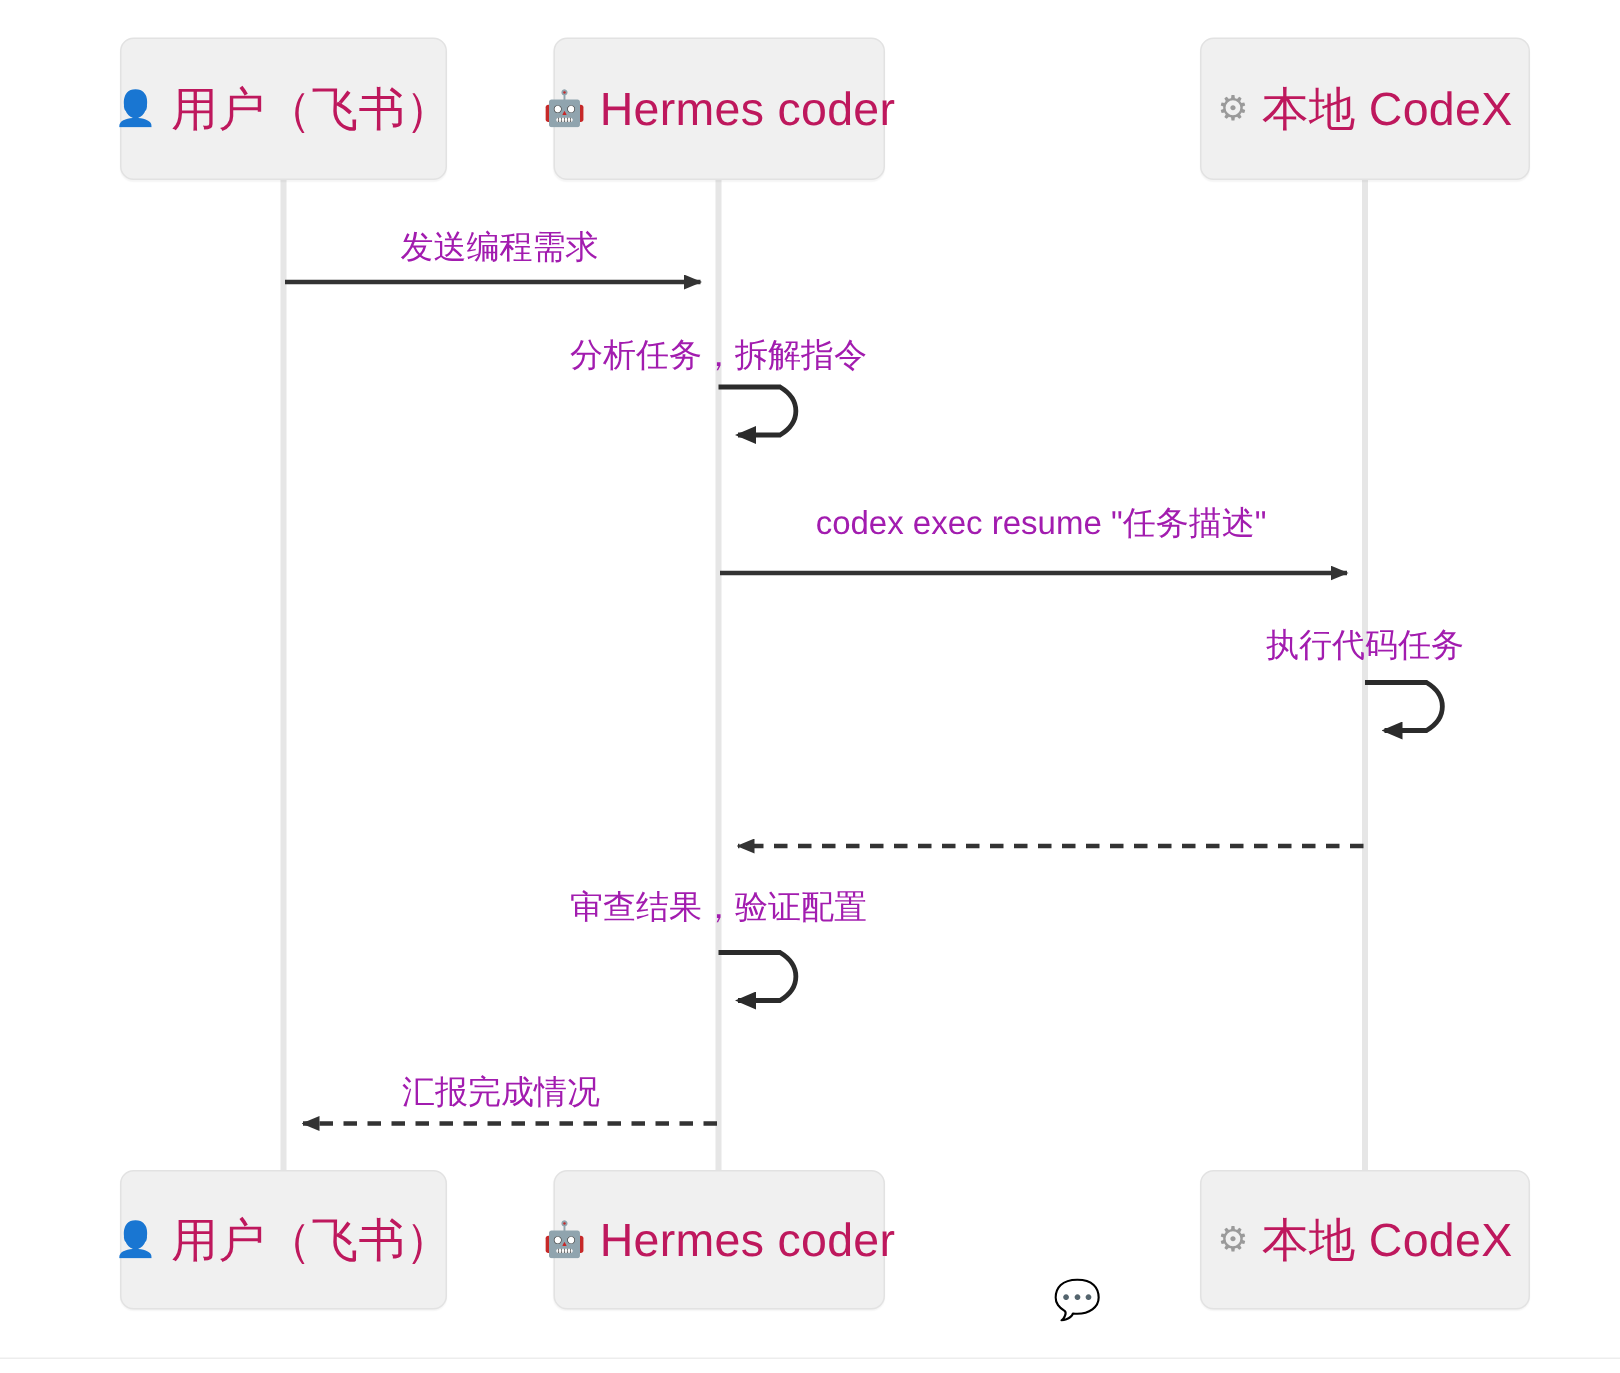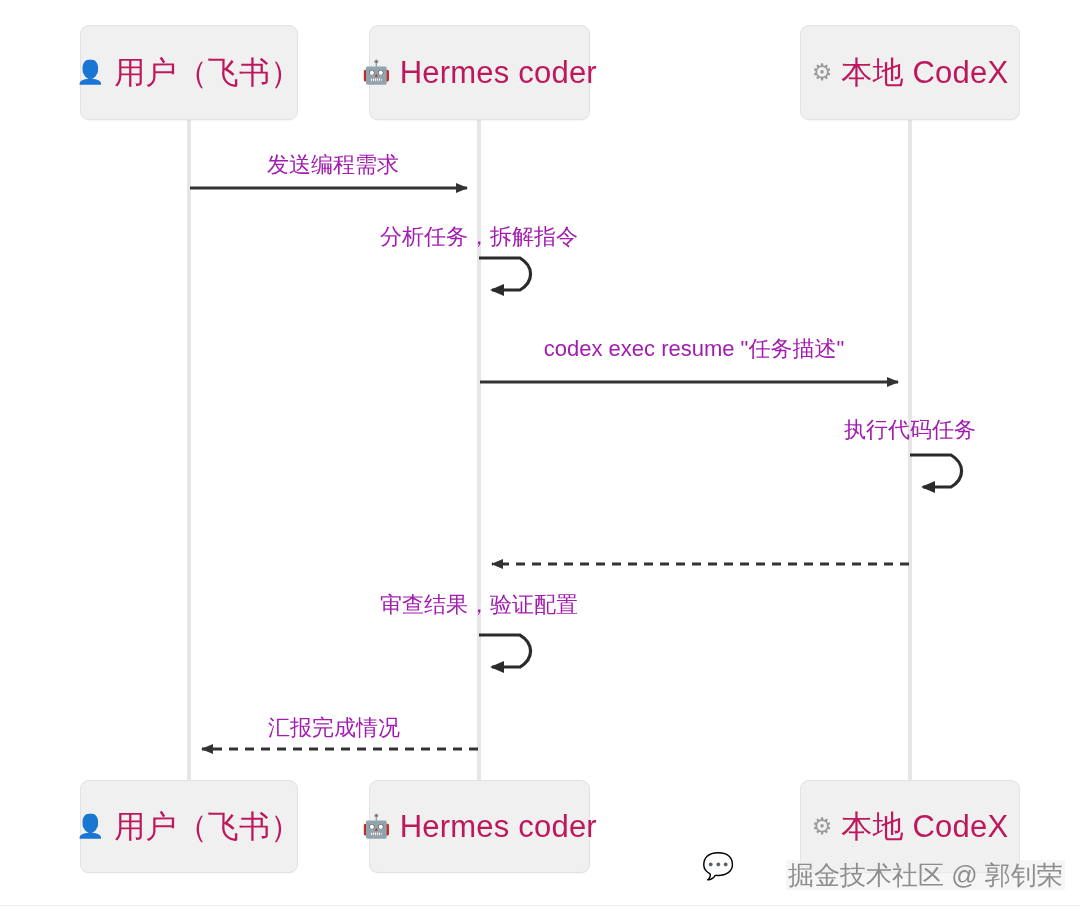--- a/index.html
+++ b/index.html
@@ -189,19 +189,16 @@
 
   <div class="participant-box" style="left:800px; top:780px; width:220px; height:93px;">
     <span class="participant-icon" style="color:#9a9a9a;">⚙</span>
     <span class="participant-label">本地 CodeX</span>
   </div>
 
   <div class="watermark" id="watermark-wechat">
     <span class="wm-icon">💬</span>
   </div>
 
-  <div class="watermark" id="watermark-juejin">
-    <span class="wm-chip">掘金技术社区 @ 郭钊荣</span>
-  </div>
 
   <div class="bottom-rule"></div>
 
 </div>
 
 </body></html>

